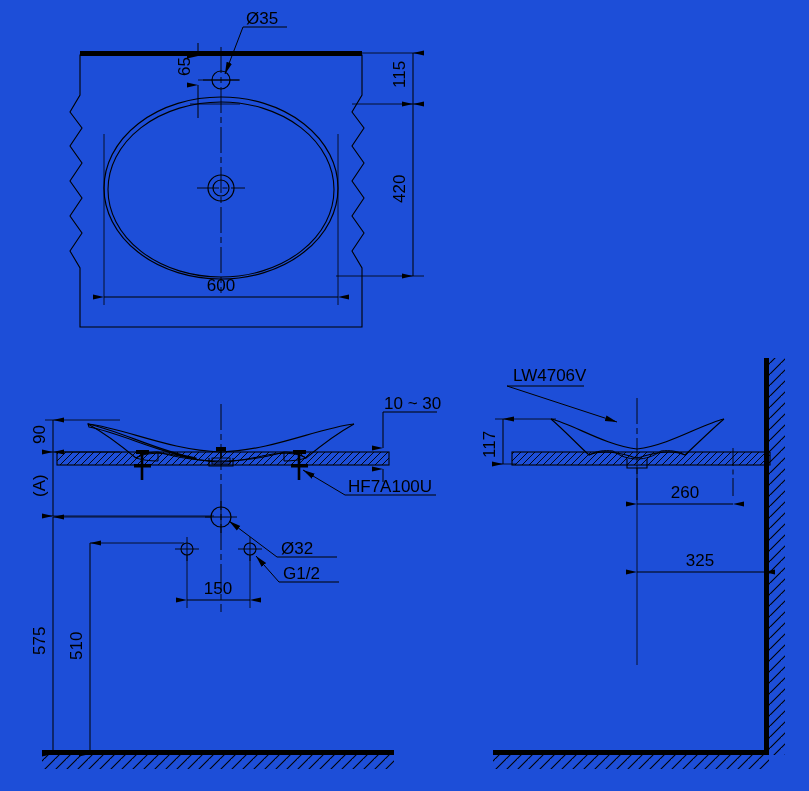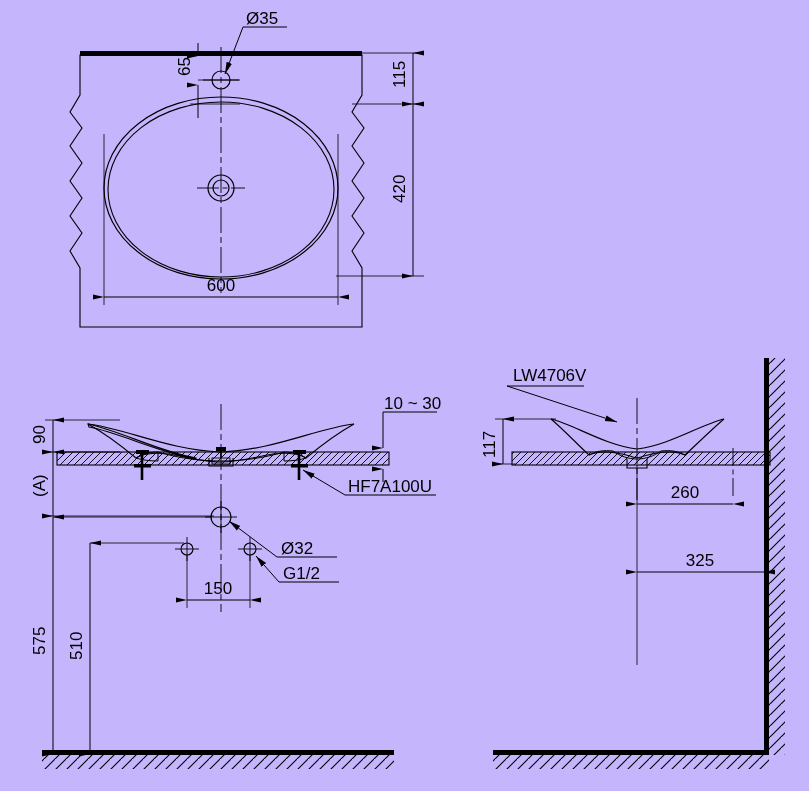--- a/index.html
+++ b/index.html
@@ -4,21 +4,21 @@
 <style>
   html, body {
     margin: 0;
     padding: 0;
     background: #ffffff;
   }
   #sheet {
     position: relative;
     width: 809px;
     height: 791px;
-    background: #c4b5fd;
+    background: #1d4ed8;
     font-family: "Liberation Sans", sans-serif;
     overflow: hidden;
   }
   #sheet svg {
     display: block;
   }
   text {
     font-family: "Liberation Sans", sans-serif;
     fill: #000000;
   }

